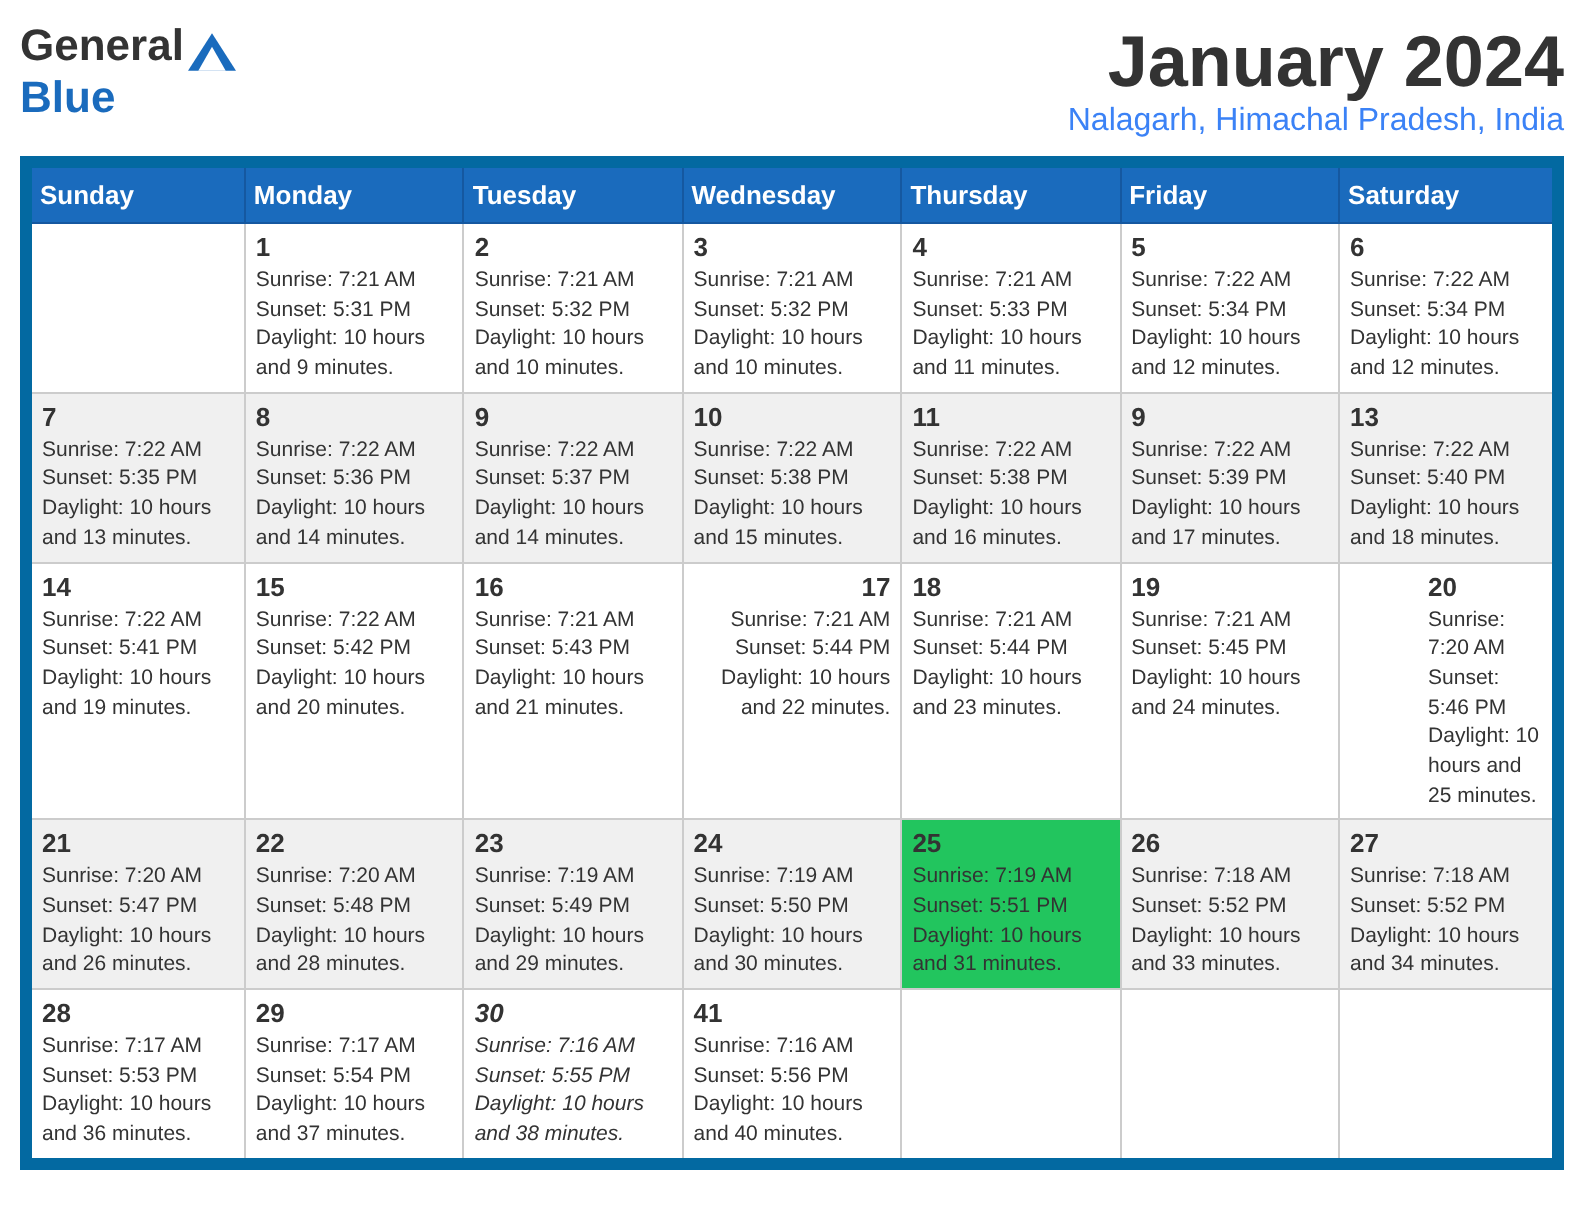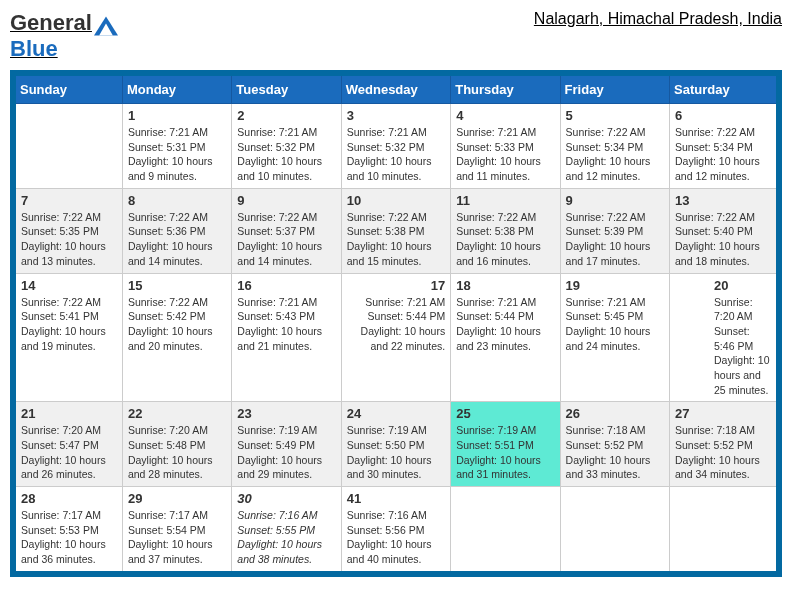--- a/index.html
+++ b/index.html
@@ -8,42 +8,41 @@
       background: #fff;
       width: 792px;
       min-height: 612px;
       padding: 10px;
     }
     .header {
       display: flex;
       justify-content: space-between;
       align-items: flex-start;
       margin-bottom: 8px;
-      text-decoration: underline;
     }
     .logo {
       display: flex;
       align-items: center;
     }
     .logo-icon {
       width: 24px;
       height: 20px;
       margin-left: 2px;
     }
     .title-section {
       text-align: right;
     }
     .month-title {
       font-size: 36px;
       font-weight: bold;
       color: #333;
     }
     .subtitle {
       font-size: 16px;
-      color: #000000;
+      color: #3b82f6;
     }
     .calendar {
       width: 100%;
       border-collapse: collapse;
       border: 6px solid #0369a1;
     }
     .calendar th {
       background-color: #1a6bbd;
       color: #fff;
       font-size: 13px;
@@ -89,20 +88,21 @@
   <div class="logo">
     <div>
       <span style="font-size:22px;font-weight:bold;color:#333;">General</span><svg class="logo-icon" viewBox="0 0 28 22" xmlns="http://www.w3.org/2000/svg" style="vertical-align:middle;display:inline-block;margin: 0 2px;">
         <polygon points="0,22 14,0 28,22" fill="#1a6bbd"></polygon>
         <polygon points="6,22 14,8 22,22" fill="#fff"></polygon>
       </svg><br>
       <span style="font-size:22px;font-weight:bold;color:#1a6bbd;">Blue</span>
     </div>
   </div>
   <div class="title-section">
+    <div class="month-title">January 2024</div>
     <div class="subtitle">Nalagarh, Himachal Pradesh, India</div>
   </div>
 </div>
 
 <table class="calendar">
   <thead>
     <tr>
     <th>Sunday</th>
         <th>Monday</th>
         <th>Tuesday</th>
@@ -258,21 +258,21 @@
           <div class="day-info" style="white-space: pre-line;">Sunrise: 7:19 AM
 Sunset: 5:49 PM
 Daylight: 10 hours and 29 minutes.</div>
         </td>
         <td style="background: rgb(240, 240, 240);">
           <span class="day-number">24</span>
           <div class="day-info" style="white-space: pre-line;">Sunrise: 7:19 AM
 Sunset: 5:50 PM
 Daylight: 10 hours and 30 minutes.</div>
         </td>
-        <td style="background: #5eead4;">
+        <td style="background: #22c55e;">
           <span class="day-number">25</span>
           <div class="day-info" style="white-space: pre-line;">Sunrise: 7:19 AM
 Sunset: 5:51 PM
 Daylight: 10 hours and 31 minutes.</div>
         </td>
         <td style="background: rgb(240, 240, 240);">
           <span class="day-number">26</span>
           <div class="day-info" style="white-space: pre-line;">Sunrise: 7:18 AM
 Sunset: 5:52 PM
 Daylight: 10 hours and 33 minutes.</div>

